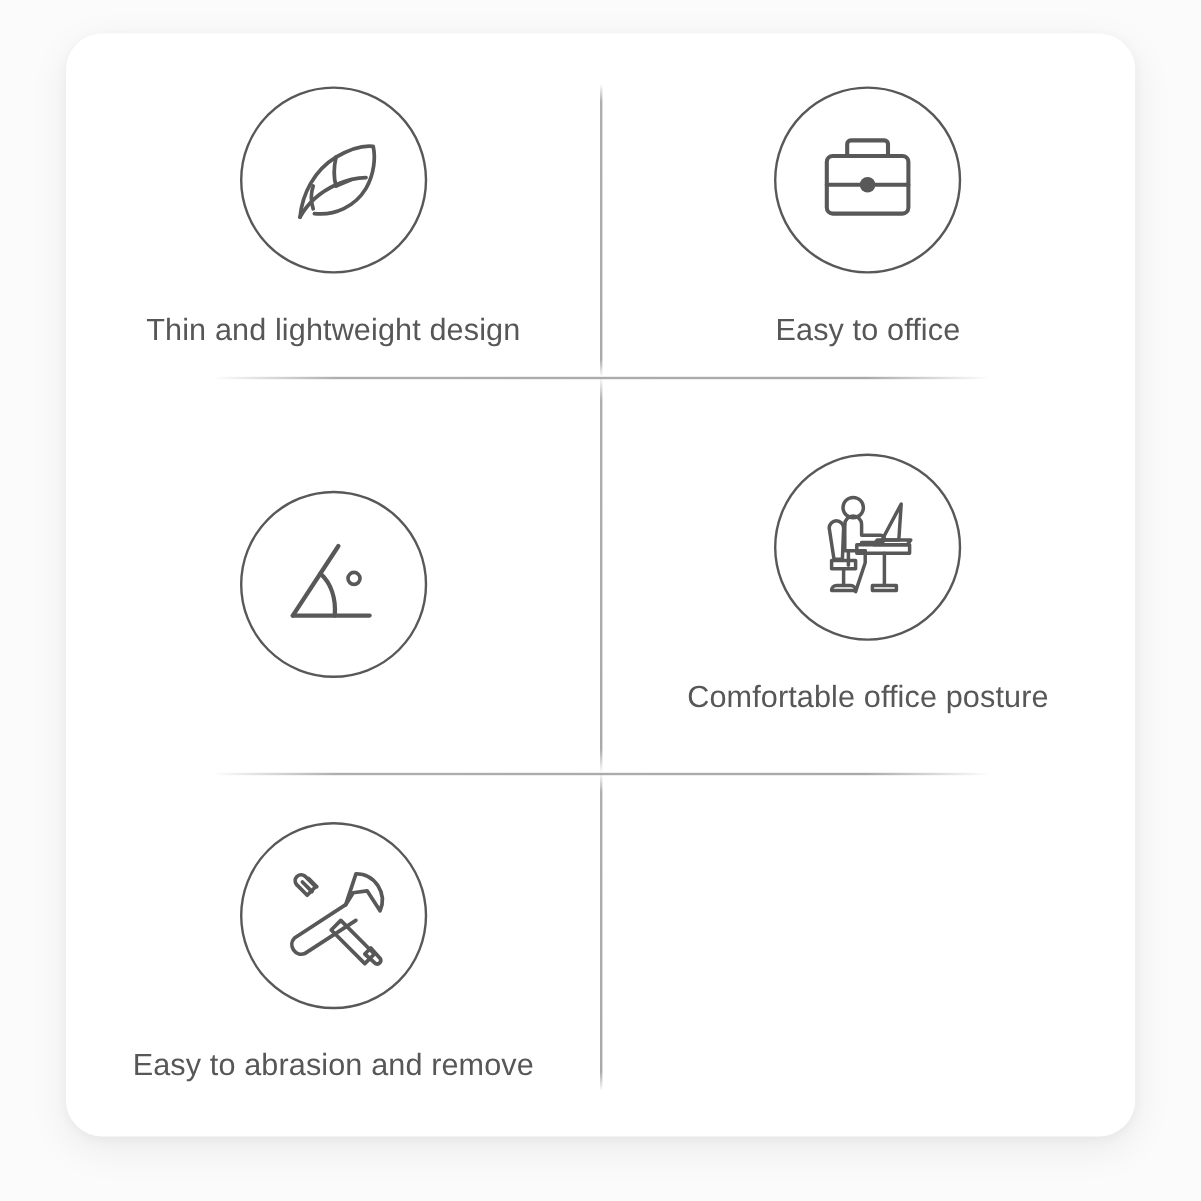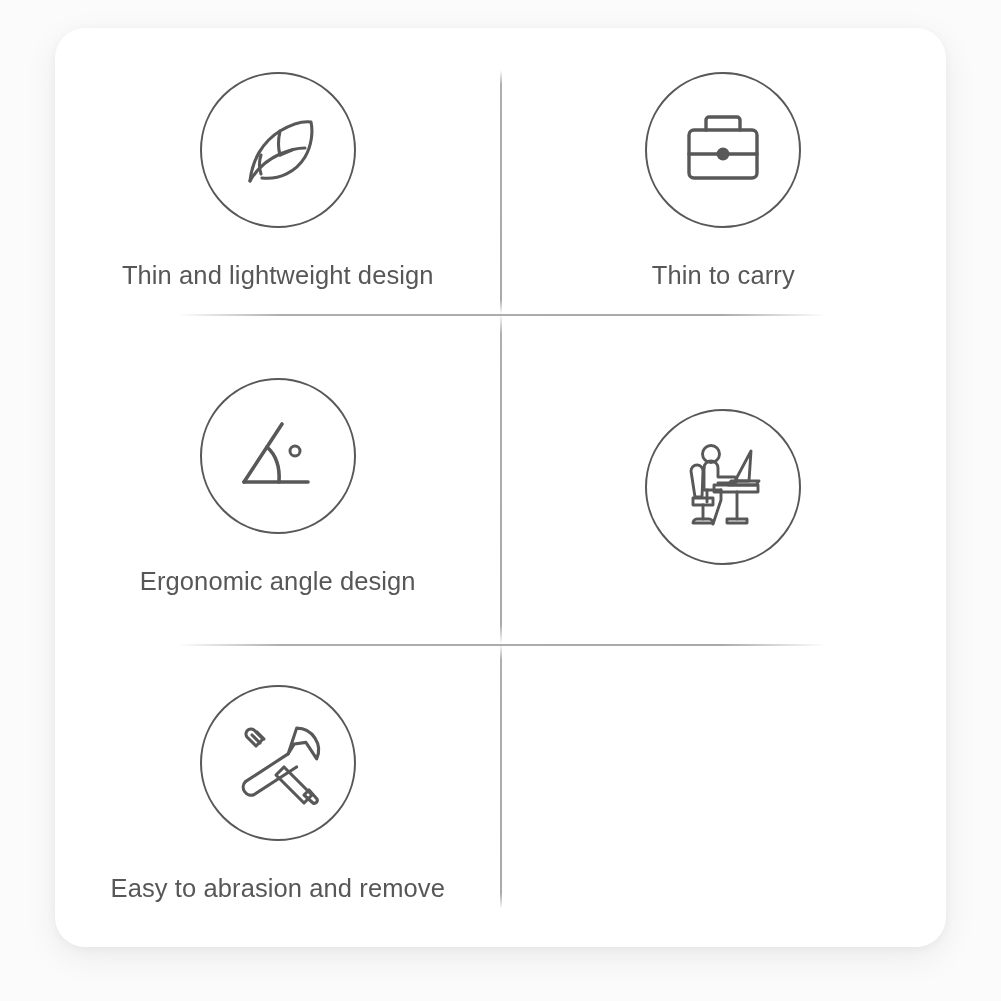--- a/index.html
+++ b/index.html
@@ -117,33 +117,32 @@
 
     <div class="feature-cell">
       <div class="icon-circle">
         <svg width="100" height="100" viewBox="0 0 100 100" fill="none" stroke="#585858" stroke-width="3.4" stroke-linecap="round" stroke-linejoin="round">
           <rect x="16" y="30" width="68" height="48" rx="5"></rect>
           <path d="M33 30 V20 a3 3 0 0 1 3-3 h28 a3 3 0 0 1 3 3 v10"></path>
           <line x1="16" y1="54" x2="84" y2="54"></line>
           <circle cx="50" cy="54" r="6.5" fill="#585858" stroke="none"></circle>
         </svg>
       </div>
-      <div class="feature-label">Thin to carry</div>
+      <div class="feature-label">Easy to office</div>
     </div>
 
     <div class="feature-cell">
       <div class="icon-circle">
         <svg width="100" height="100" viewBox="0 0 100 100" fill="none" stroke="#585858" stroke-width="3.6" stroke-linecap="round" stroke-linejoin="round">
           <line x1="16" y1="76" x2="80" y2="76"></line>
           <line x1="16" y1="76" x2="54" y2="18"></line>
           <path d="M39 41 C48 49 52 62 51 76"></path>
           <circle cx="67" cy="45" r="5" stroke-width="3"></circle>
         </svg>
       </div>
-      <div class="feature-label">Ergonomic angle design</div>
     </div>
 
 
     <div class="feature-cell">
       <div class="icon-circle">
         <svg width="104" height="104" viewBox="0 0 104 104" fill="none" stroke="#585858" stroke-width="2.9" stroke-linecap="round" stroke-linejoin="round">
 
           <circle cx="40" cy="19" r="8.5"></circle>
 
           <path d="M33 33 a7 7 0 0 1 14 0 v9 h16 a3 3 0 0 1 0 6 H47"></path>
@@ -161,20 +160,21 @@
 
           <path d="M43 50 h44 v7 H43 z"></path>
 
           <line x1="66" y1="57" x2="66" y2="84"></line>
           <path d="M56 88 h20 v-4 H56 z"></path>
 
           <path d="M80 16 l-2 30 h-14 z"></path>
           <path d="M60 46 h28 l-3 4 H57 z"></path>
         </svg>
       </div>
+      <div class="feature-label">Comfortable office posture</div>
     </div>
 
     <div class="feature-cell">
       <div class="icon-circle">
         <svg width="104" height="104" viewBox="0 0 104 104" fill="none" stroke="#585858" stroke-width="3.1" stroke-linecap="round" stroke-linejoin="round">
 
           <path d="M63 14 a22 22 0 0 1 26 26 L75 26 L64 30 L60 41 Z" transform="rotate(12 52 52)"></path>
           <path d="M60 41 L24 77 a8 8 0 0 0 11 11 L71 52" transform="rotate(12 52 52)"></path>
 
           <path d="M21 26 a5 5 0 0 1 7 -7 l9 9 -7 7 z"></path>

